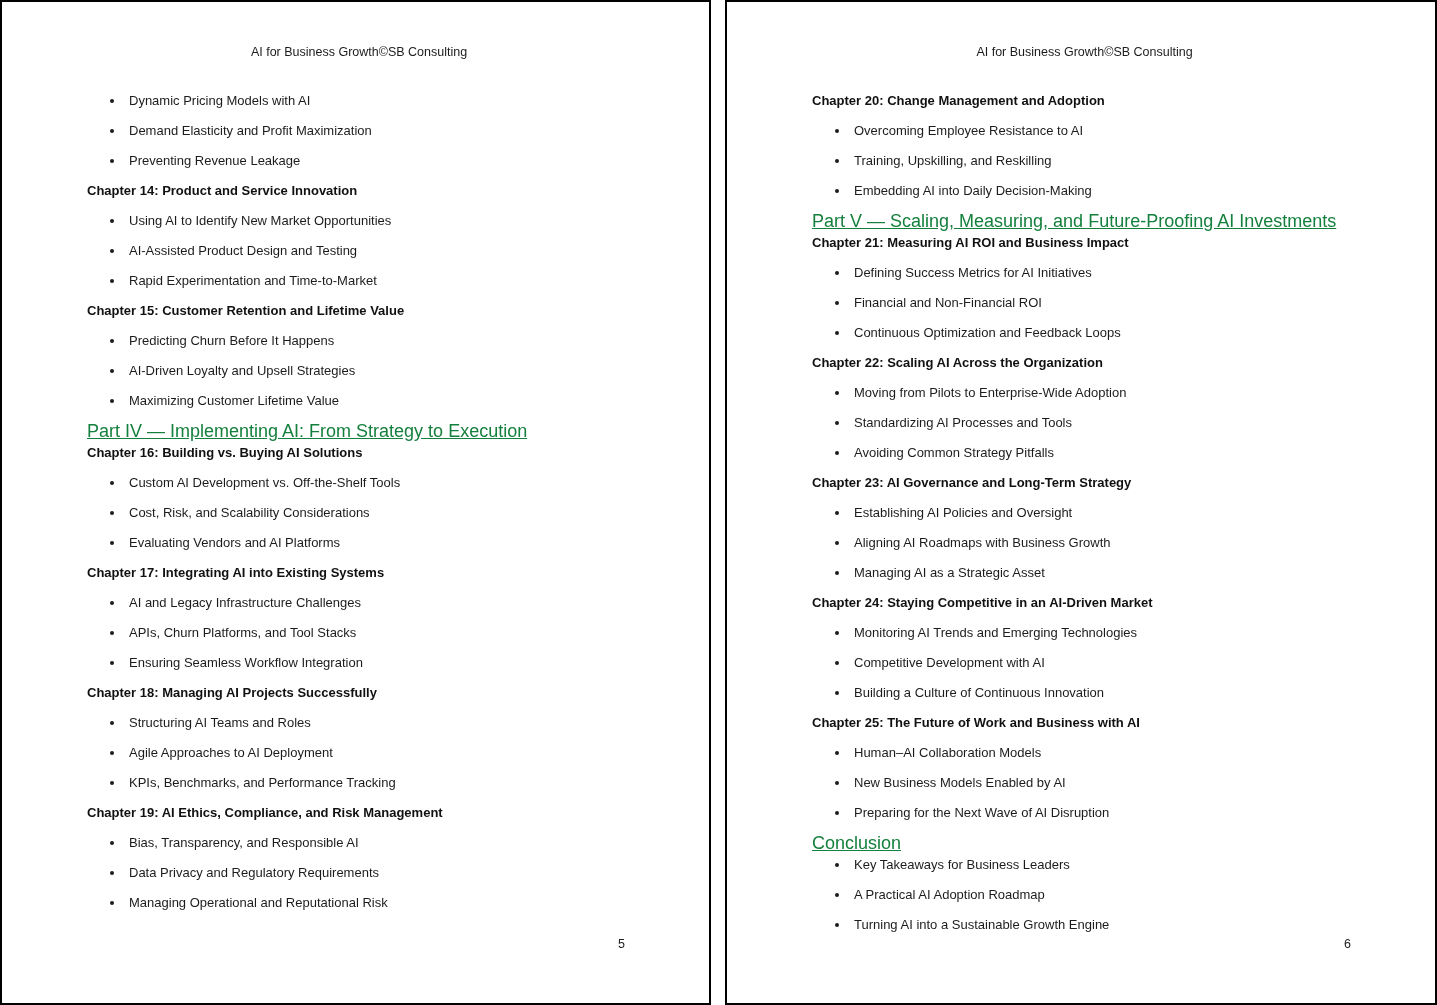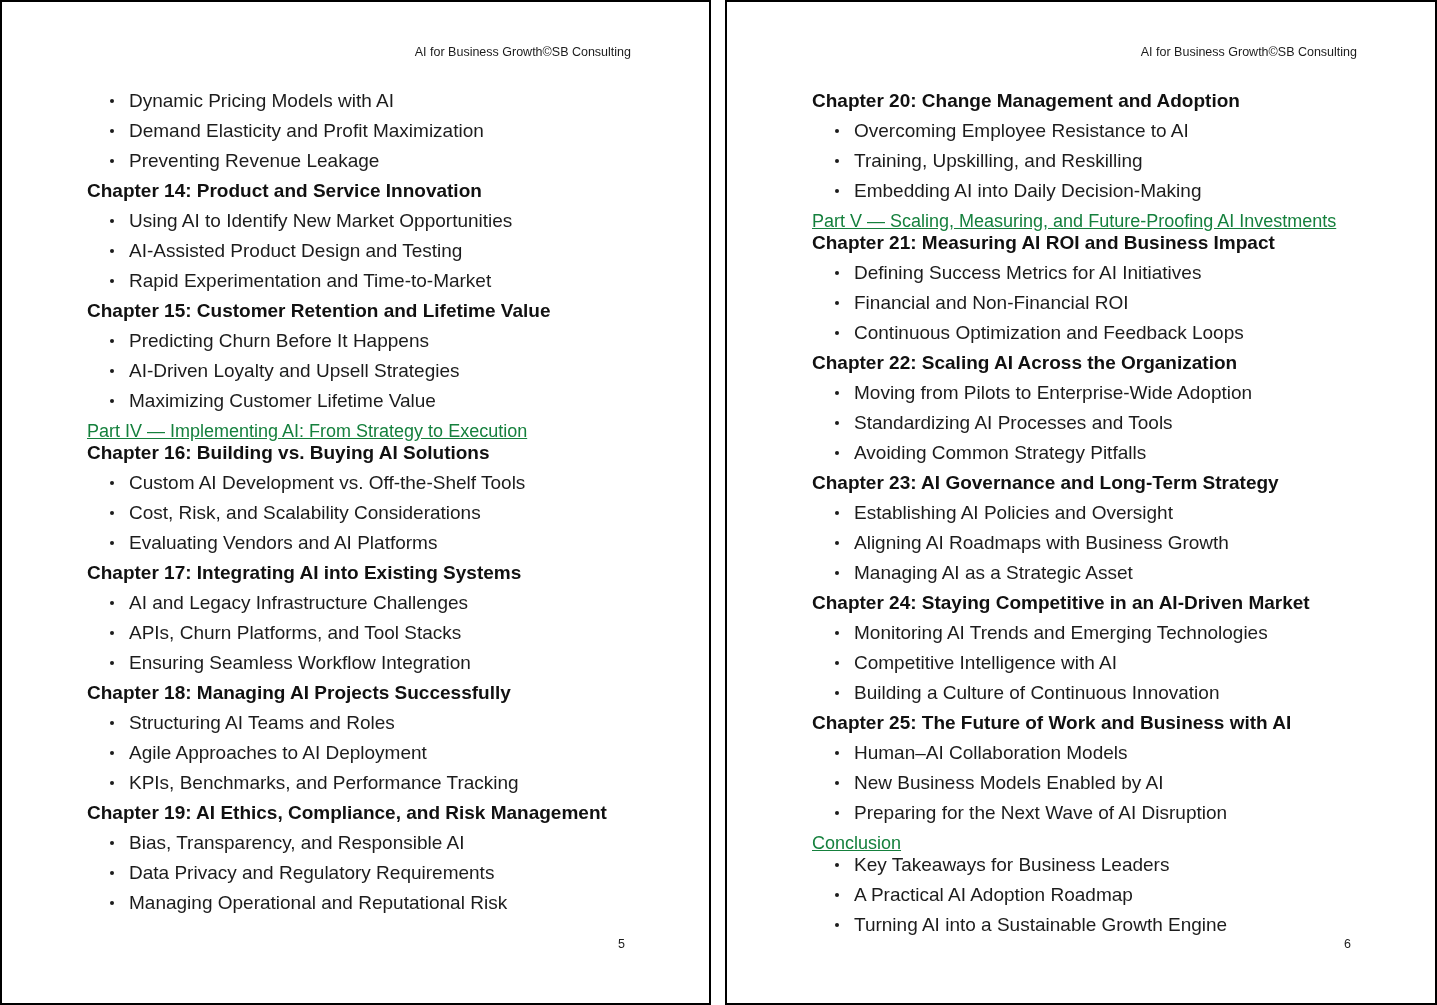--- a/index.html
+++ b/index.html
@@ -25,36 +25,36 @@
   }
   .page.left  { width: 711px; }
   .page.right { width: 712px; }
 
   .page-header {
     position: absolute;
     top: 43px;
     left: 85px;
     right: 78px;
     display: flex;
-    justify-content: flex-end;
+    justify-content: center;
     font-size: 12.5px;
     line-height: 15px;
     color: #1c1c1c;
   }
 
   .blocks {
     position: absolute;
     top: 91px;
     left: 85px;
     right: 50px;
   }
   .block {
     position: relative;
     line-height: 16px;
-    font-size: 19px;
+    font-size: 13px;
   }
   .block.bullet {
     height: 30px;
     padding-left: 42px;
     box-sizing: border-box;
   }
   .block.bullet .dot {
     position: absolute;
     left: 23px;
     top: 6px;
@@ -145,21 +145,21 @@
         <div class="block chapter"><span>Chapter 22: Scaling AI Across the Organization</span></div>
         <div class="block bullet"><span class="dot"></span><span>Moving from Pilots to Enterprise-Wide Adoption</span></div>
         <div class="block bullet"><span class="dot"></span><span>Standardizing AI Processes and Tools</span></div>
         <div class="block bullet"><span class="dot"></span><span>Avoiding Common Strategy Pitfalls</span></div>
         <div class="block chapter"><span>Chapter 23: AI Governance and Long-Term Strategy</span></div>
         <div class="block bullet"><span class="dot"></span><span>Establishing AI Policies and Oversight</span></div>
         <div class="block bullet"><span class="dot"></span><span>Aligning AI Roadmaps with Business Growth</span></div>
         <div class="block bullet"><span class="dot"></span><span>Managing AI as a Strategic Asset</span></div>
         <div class="block chapter"><span>Chapter 24: Staying Competitive in an AI-Driven Market</span></div>
         <div class="block bullet"><span class="dot"></span><span>Monitoring AI Trends and Emerging Technologies</span></div>
-        <div class="block bullet"><span class="dot"></span><span>Competitive Intelligence with AI</span></div>
+        <div class="block bullet"><span class="dot"></span><span>Competitive Development with AI</span></div>
         <div class="block bullet"><span class="dot"></span><span>Building a Culture of Continuous Innovation</span></div>
         <div class="block chapter"><span>Chapter 25: The Future of Work and Business with AI</span></div>
         <div class="block bullet"><span class="dot"></span><span>Human–AI Collaboration Models</span></div>
         <div class="block bullet"><span class="dot"></span><span>New Business Models Enabled by AI</span></div>
         <div class="block bullet"><span class="dot"></span><span>Preparing for the Next Wave of AI Disruption</span></div>
         <div class="block part"><span>Conclusion</span></div>
         <div class="block bullet"><span class="dot"></span><span>Key Takeaways for Business Leaders</span></div>
         <div class="block bullet"><span class="dot"></span><span>A Practical AI Adoption Roadmap</span></div>
         <div class="block bullet"><span class="dot"></span><span>Turning AI into a Sustainable Growth Engine</span></div>
       </div>

